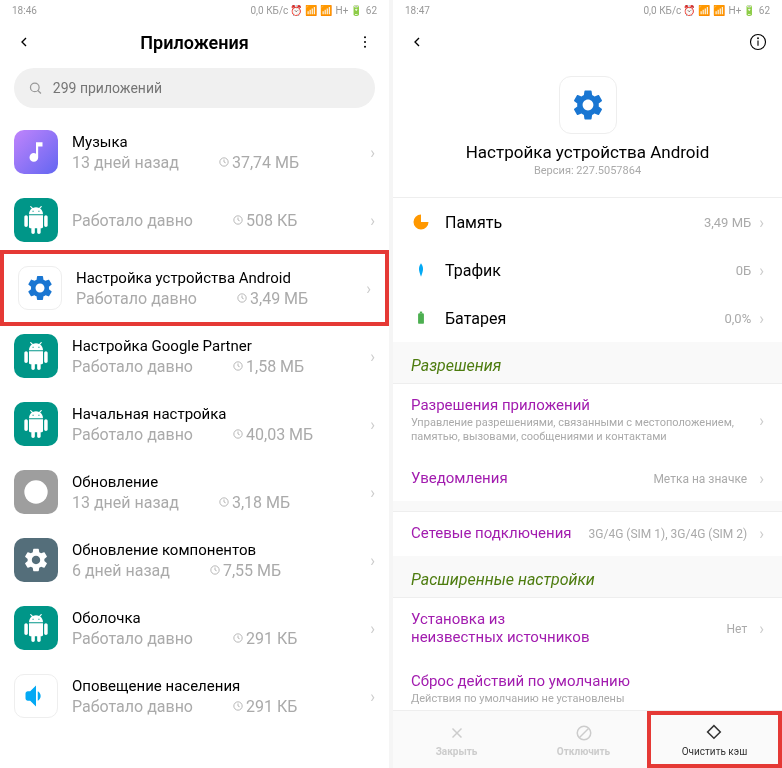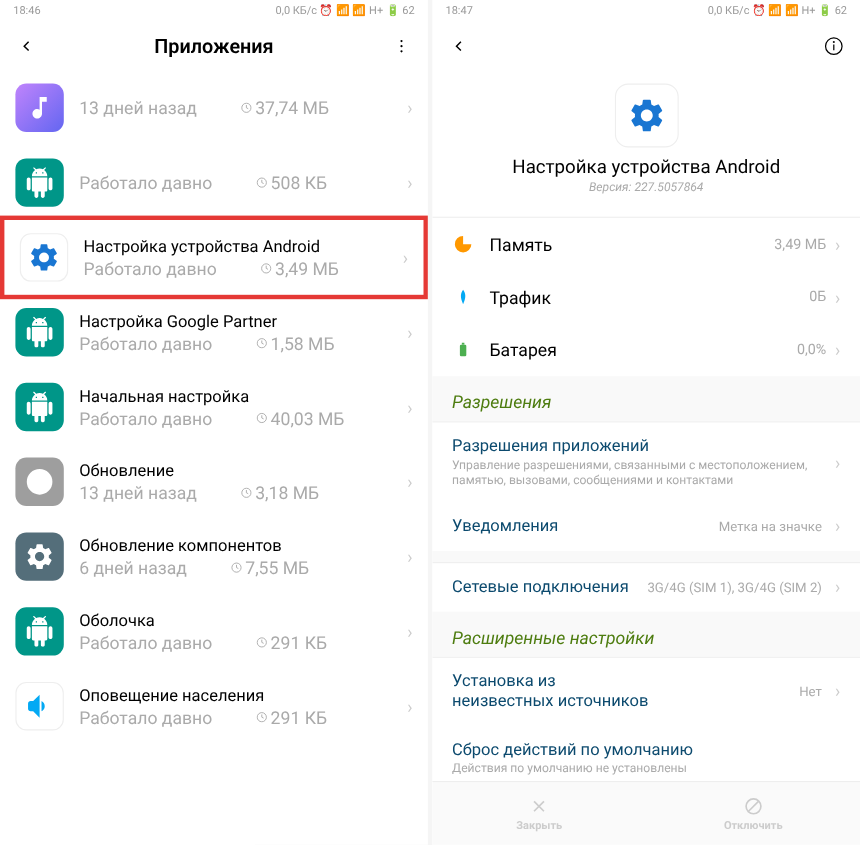--- a/index.html
+++ b/index.html
@@ -19,33 +19,33 @@
 .app-icon { width: 44px; height: 44px; border-radius: 10px; display: flex; align-items: center; justify-content: center; flex-shrink: 0; }
 .app-info { flex: 1; margin-left: 14px; min-width: 0; }
 .app-name { font-size: 15px; color: #000; margin-bottom: 2px; white-space: nowrap; overflow: hidden; text-overflow: ellipsis; }
 .app-sub { font-size: 16px; color: #aaa; display: flex; align-items: center; }
 .app-sub-time { margin-right: 40px; white-space: nowrap; }
 .app-sub-size { display: flex; align-items: center; white-space: nowrap; }
 .chevron { color: #ccc; margin-left: 8px; }
 
 .app-header-icon { width: 58px; height: 58px; border-radius: 12px; background: #fff; border: 1px solid #eee; display: flex; align-items: center; justify-content: center; margin: 12px auto 8px; }
 .app-header-title { text-align: center; font-size: 17px; color: #000; }
-.app-header-version { text-align: center; font-size: 11px; color: #aaa; margin-top: 2px; margin-bottom: 20px; font-style: italic; }
+.app-header-version { text-align: center; font-size: 11px; color: #aaa; margin-top: 2px; margin-bottom: 20px; }
 
 .info-section { background: #fff; border-top: 1px solid #eee; }
 .info-row { display: flex; align-items: center; padding: 14px 18px; cursor: pointer; }
 .info-icon { width: 20px; height: 20px; margin-right: 14px; display: flex; align-items: center; justify-content: center; }
 .info-label { font-size: 16px; color: #000; flex: 1; }
 .info-value { font-size: 13px; color: #aaa; }
 .info-chevron { color: #ccc; margin-left: 8px; }
 
 .section-title { font-size: 16px; color: #4d7c0f; padding: 14px 18px 8px; background: #f9f9f9; font-style: italic; }
 .perm-row { padding: 12px 18px; cursor: pointer; display: flex; align-items: flex-start; }
 .perm-content { flex: 1; }
-.perm-title { font-size: 15px; color: #0c4a6e; margin-bottom: 2px; }
+.perm-title { font-size: 15px; color: #a21caf; margin-bottom: 2px; }
 .perm-sub { font-size: 11px; color: #aaa; line-height: 1.3; }
 .perm-value { font-size: 12px; color: #aaa; align-self: center; margin-right: 4px; }
 
 .bottom-bar { position: absolute; bottom: 0; left: 0; right: 0; height: 58px; background: #fafafa; border-top: 1px solid #eee; display: flex; }
 .bottom-btn { flex: 1; display: flex; flex-direction: column; align-items: center; justify-content: center; font-size: 10px; color: #999; cursor: pointer; }
 .bottom-btn-icon { width: 22px; height: 22px; margin-bottom: 2px; display: flex; align-items: center; justify-content: center; }
 .bottom-btn.disabled { color: #ccc; font-weight: bold; }
 .bottom-btn.highlighted { border: 4px solid #e53935; color: #333; }
 
 .icon-android { background: #009688; }
@@ -73,28 +73,36 @@
     </div>
     <div class="header-title">Приложения</div>
     <div class="more-btn">
       <svg width="16" height="16" viewBox="0 0 24 24" fill="#000">
           <circle cx="12" cy="5" r="1.5"></circle>
           <circle cx="12" cy="12" r="1.5"></circle>
           <circle cx="12" cy="19" r="1.5"></circle>
         </svg>
     </div>
   </div>
+  <div class="search-bar">
+    <svg width="16" height="16" viewBox="0 0 24 24" fill="none" stroke="#999" stroke-width="2">
+        <circle cx="11" cy="11" r="7"></circle>
+        <line x1="21" y1="21" x2="16" y2="16"></line>
+      </svg>
+    <input type="text" placeholder="299 приложений" style="">
+  </div>
   <div class="app-list" id="app-list">
       <div class="app-row">
     <div class="app-icon icon-music">
           <svg width="26" height="26" viewBox="0 0 24 24" fill="#fff">
             <path d="M12 3v10.55c-.59-.34-1.27-.55-2-.55-2.21 0-4 1.79-4 4s1.79 4 4 4 4-1.79 4-4V7h4V3h-6z"></path>
           </svg>
         </div>
     <div class="app-info">
+      <div class="app-name">Музыка</div>
       <div class="app-sub">
         <span class="app-sub-time">13 дней назад</span>
         <span class="app-sub-size">
           <svg width="10" height="10" viewBox="0 0 24 24" fill="none" stroke="#aaa" stroke-width="2" style="margin-right:3px">
                 <circle cx="12" cy="12" r="10"></circle>
                 <polyline points="12 6 12 12 16 14"></polyline>
               </svg>
           37,74 МБ
         </span>
       </div>
@@ -390,14 +398,22 @@
     </div>
     <div class="bottom-btn disabled">
       <div class="bottom-btn-icon">
           <svg width="18" height="18" viewBox="0 0 24 24" fill="none" stroke="#ccc" stroke-width="2">
             <circle cx="12" cy="12" r="9"></circle>
             <line x1="6" y1="18" x2="18" y2="6"></line>
           </svg>
         </div>
       <span>Отключить</span>
     </div>
+    <div class="bottom-btn highlighted">
+      <div class="bottom-btn-icon">
+          <svg width="18" height="18" viewBox="0 0 24 24" fill="none" stroke="#333" stroke-width="2">
+            <rect x="4" y="6" width="12" height="12" transform="rotate(45 12 12)"></rect>
+          </svg>
+        </div>
+      <span>Очистить кэш</span>
+    </div>
   </div>
 </div>
 
 </body></html>

